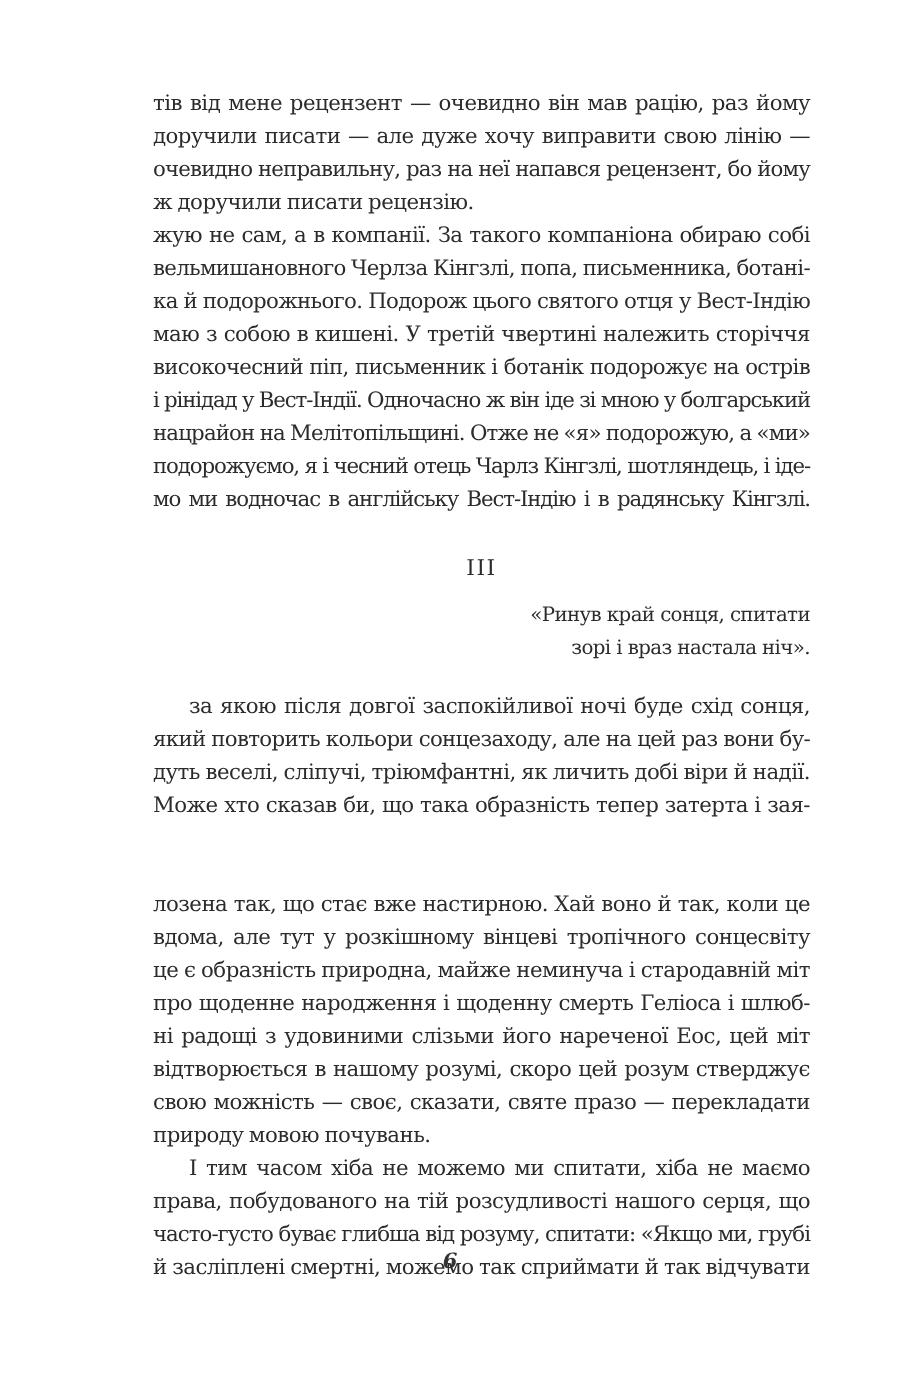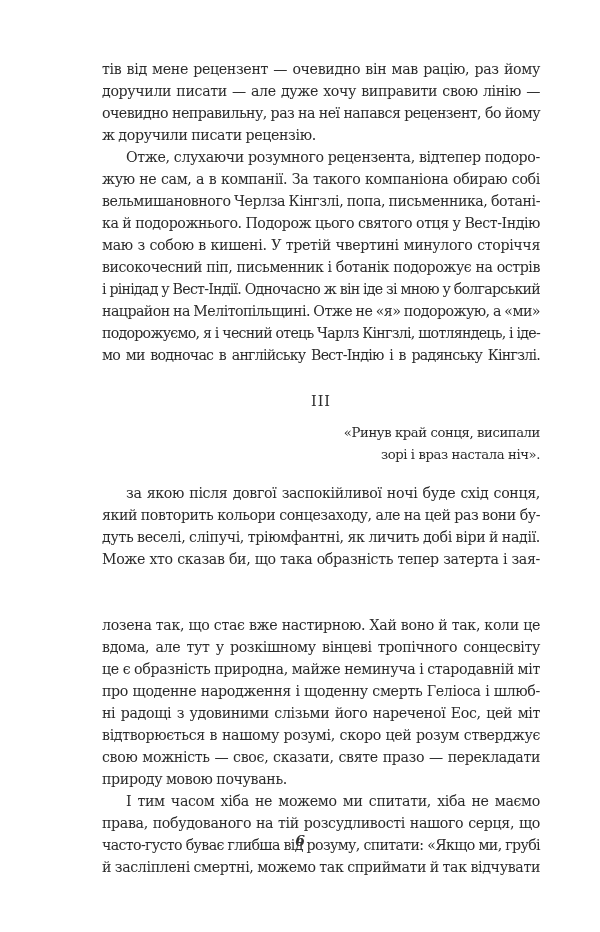--- a/index.html
+++ b/index.html
@@ -77,36 +77,35 @@
 <div class="page">
 
   <div>
     <span class="line" style="white-space: nowrap; display: block;">тів від мене рецензент — очевидно він мав рацію, раз йому</span>
     <span class="line" style="white-space: nowrap; display: block;">доручили писати — але дуже хочу виправити свою лінію —</span>
     <span class="line" style="white-space: nowrap; display: block; letter-spacing: -0.55px;">очевидно неправильну, раз на неї напався рецензент, бо йому</span>
     <span class="line last" style="white-space: nowrap; display: block;">ж доручили писати рецензію.</span>
   </div>
 
   <div>
-    <span class="line indent" style="white-space: nowrap; display: block;">Отже, слухаючи розумного рецензента, відтепер подоро-</span>
     <span class="line" style="white-space: nowrap; display: block;">жую не сам, а в компанії. За такого компаніона обираю собі</span>
     <span class="line" style="white-space: nowrap; display: block; letter-spacing: -0.45px;">вельмишановного Черлза Кінгзлі, попа, письменника, ботані-</span>
     <span class="line" style="white-space: nowrap; display: block; letter-spacing: -0.45px;">ка й подорожнього. Подорож цього святого отця у Вест-Індію</span>
-    <span class="line" style="white-space: nowrap; display: block;">маю з собою в кишені. У третій чвертині минулого сторіччя</span>
+    <span class="line" style="white-space: nowrap; display: block;">маю з собою в кишені. У третій чвертині належить сторіччя</span>
     <span class="line" style="white-space: nowrap; display: block; letter-spacing: -0.45px;">високочесний піп, письменник і ботанік подорожує на острів</span>
     <span class="line" style="white-space: nowrap; display: block; letter-spacing: -0.75px;">і рінідад у Вест-Індії. Одночасно ж він іде зі мною у болгарський</span>
     <span class="line" style="white-space: nowrap; display: block; letter-spacing: -0.55px;">нацрайон на Мелітопільщині. Отже не «я» подорожую, а «ми»</span>
     <span class="line" style="white-space: nowrap; display: block; letter-spacing: -0.75px;">подорожуємо, я і чесний отець Чарлз Кінгзлі, шотляндець, і іде-</span>
     <span class="line" style="white-space: nowrap; display: block; letter-spacing: -0.75px;">мо ми водночас в англійську Вест-Індію і в радянську Кінгзлі.</span>
   </div>
 
   <span class="section-heading">III</span>
 
   <div class="epigraph">
-    <span>«Ринув край сонця, висипали</span>
+    <span>«Ринув край сонця, спитати</span>
     <span>зорі і враз настала ніч».</span>
   </div>
 
   <div>
     <span class="line indent" style="white-space: nowrap; display: block;">за якою після довгої заспокійливої ночі буде схід сонця,</span>
     <span class="line" style="white-space: nowrap; display: block; letter-spacing: -0.45px;">який повторить кольори сонцезаходу, але на цей раз вони бу-</span>
     <span class="line" style="white-space: nowrap; display: block;">дуть веселі, сліпучі, тріюмфантні, як личить добі віри й надії.</span>
     <span class="line" style="white-space: nowrap; display: block;">Може хто сказав би, що така образність тепер затерта і зая-</span>
     <span class="line" style="white-space: nowrap; display: block; margin-top: 44px;">лозена так, що стає вже настирною. Хай воно й так, коли це</span>
     <span class="line" style="white-space: nowrap; display: block;">вдома, але тут у розкішному вінцеві тропічного сонцесвіту</span>

